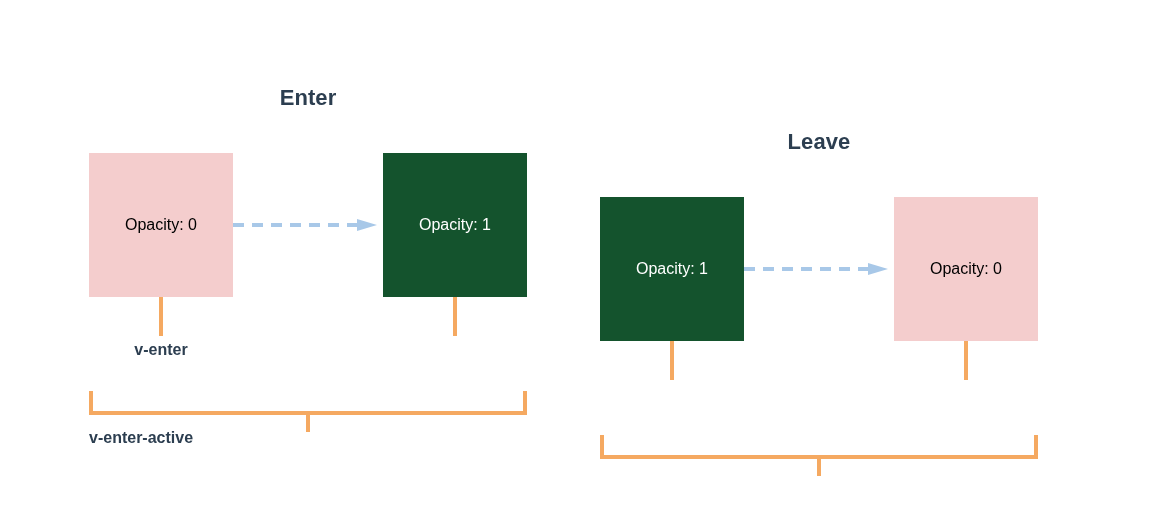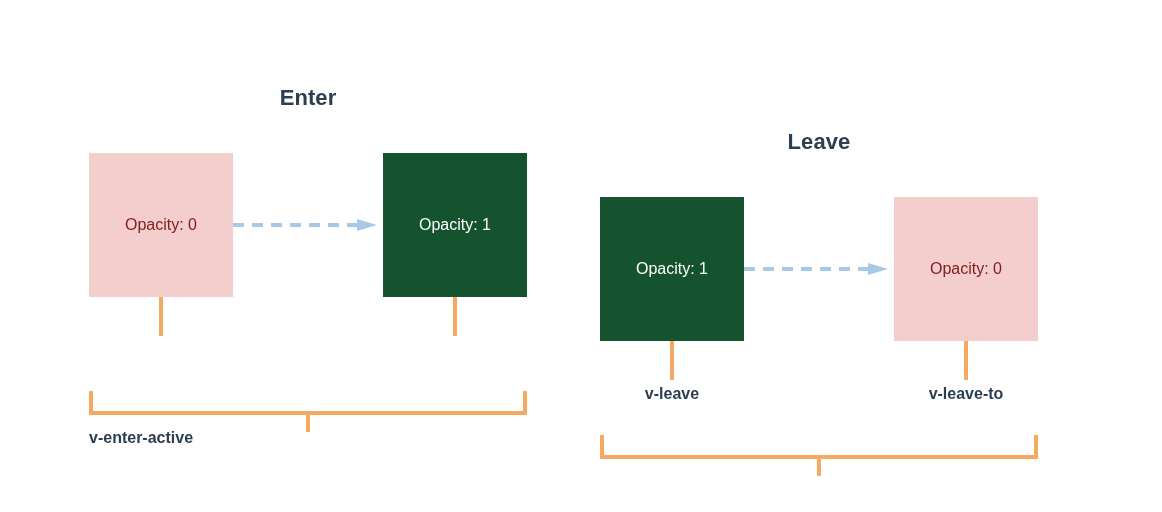--- a/index.html
+++ b/index.html
@@ -56,21 +56,21 @@
     align-items: center;
     justify-content: center;
     font-size: 16px;
     line-height: 20px;
   }
   .state-box.pos-left  { left: 0; }
   .state-box.pos-right { left: 294px; }
 
   .state-box.tone-light {
     background: #f4cdcd;
-    color: #7f1d1d;
+    color: #000000;
   }
   .state-box.tone-solid {
     background: #14532d;
     color: #ffffff;
   }
   .state-box .box-label {
     pointer-events: none;
   }
 
   
@@ -171,20 +171,21 @@
     </div>
 
     <svg class="arrow" viewBox="0 0 150 12">
       <line x1="0" y1="6" x2="124" y2="6" stroke="#a8c8e8" stroke-width="4" stroke-dasharray="11 8"></line>
       <polygon points="124,0 144,6 124,12" fill="#a8c8e8"></polygon>
     </svg>
 
     <div class="tick pos-left"></div>
     <div class="tick pos-right"></div>
 
+    <div class="class-label pos-left">v-enter</div>
 
 
     <div class="bracket">
       <div class="bracket-cap cap-left"></div>
       <div class="bracket-cap cap-right"></div>
       <div class="bracket-bar"></div>
       <div class="bracket-stem"></div>
     </div>
 
     <div class="active-label">v-enter-active</div>
@@ -203,23 +204,21 @@
     </div>
 
     <svg class="arrow" viewBox="0 0 150 12">
       <line x1="0" y1="6" x2="124" y2="6" stroke="#a8c8e8" stroke-width="4" stroke-dasharray="11 8"></line>
       <polygon points="124,0 144,6 124,12" fill="#a8c8e8"></polygon>
     </svg>
 
     <div class="tick pos-left"></div>
     <div class="tick pos-right"></div>
 
-    <div class="class-label pos-left">v-leave</div>
-
-    <div class="class-label pos-right">v-leave-to</div>
+
 
     <div class="bracket">
       <div class="bracket-cap cap-left"></div>
       <div class="bracket-cap cap-right"></div>
       <div class="bracket-bar"></div>
       <div class="bracket-stem"></div>
     </div>
 
   </div>
 

